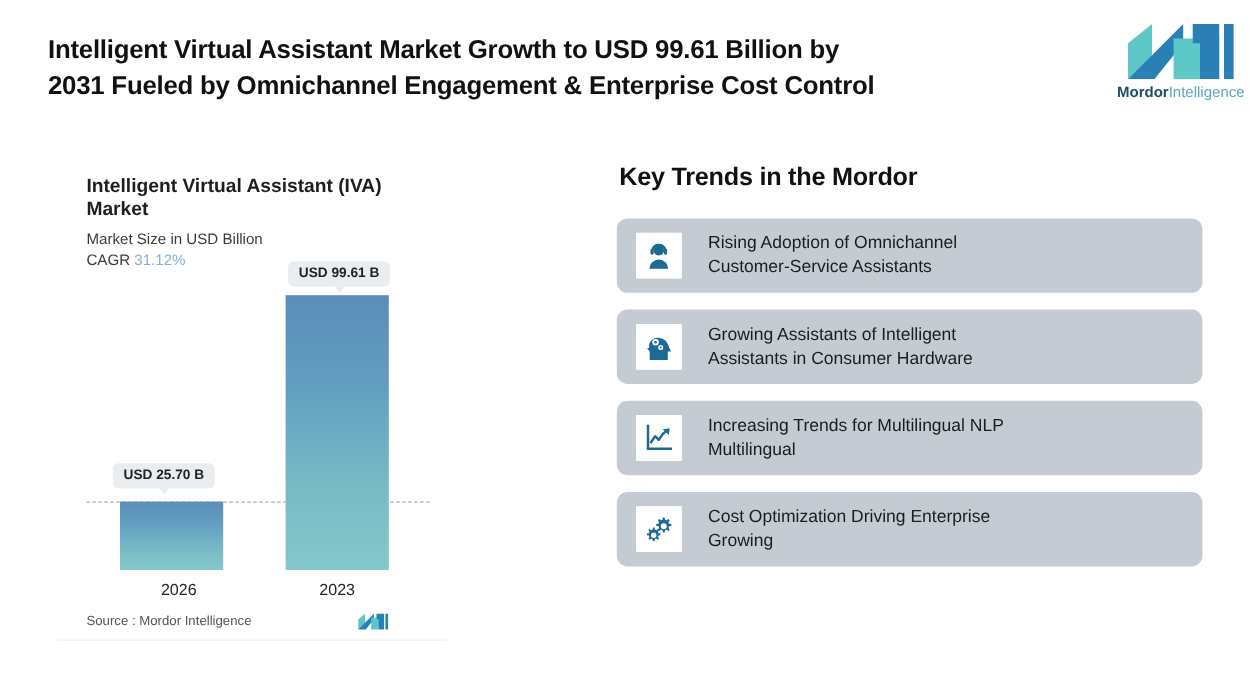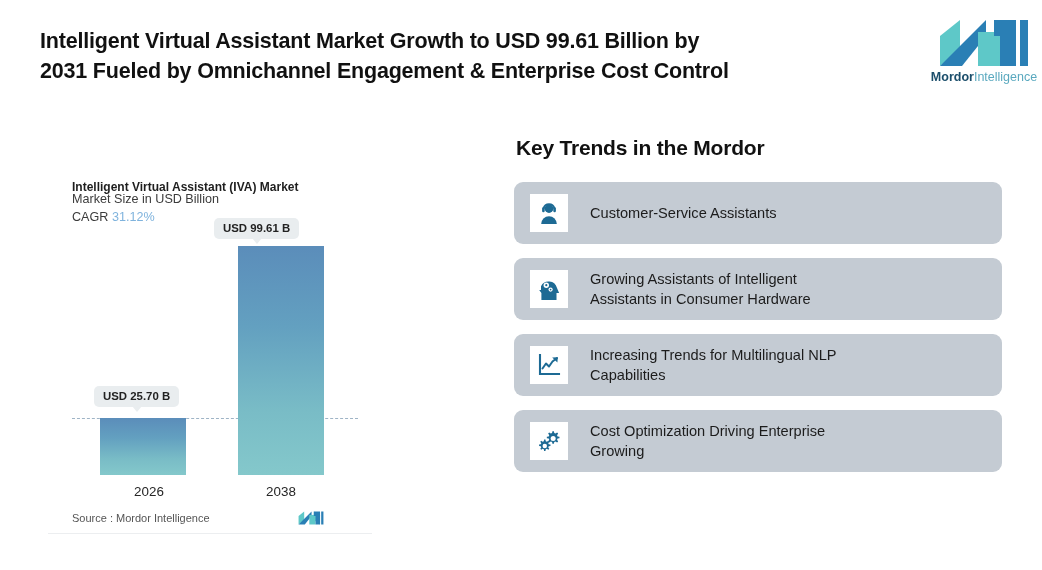--- a/index.html
+++ b/index.html
@@ -68,25 +68,24 @@
     top: 128px;
     width: 324px;
     height: 406px;
     border-bottom: 1px solid #eceef0;
     box-sizing: border-box;
   }
   .chart-title {
     position: absolute;
     left: 24px; top: 18px;
     width: 270px;
-    font-size: 12px;
+    font-size: 16px;
     font-weight: bold;
     line-height: 19px;
     color: #1e1e1e;
-    margin-top: 32px;
   }
   .chart-sub {
     position: absolute;
     left: 24px; top: 64px;
     font-size: 12.6px;
     color: #3b3b3b;
   }
   .chart-cagr {
     position: absolute;
     left: 24px; top: 82px;
@@ -139,21 +138,21 @@
     position: absolute;
     left: 50%;
     margin-left: -5px;
     bottom: -5px;
     width: 0; height: 0;
     border-left: 5px solid transparent;
     border-right: 5px solid transparent;
     border-top: 6px solid #e9edef;
   }
   .chip-2026 { left: 46px; top: 158px; }
-  .chip-2031 { left: 166px; top: -10px; }
+  .chip-2031 { left: 192px; top: -10px; }
 
   .xlabel {
     position: absolute;
     top: 356px;
     font-size: 13.4px;
     color: #262626;
     text-align: center;
     width: 86px;
   }
   .xlabel-2026 { left: 58px; }
@@ -256,21 +255,21 @@
     <div class="dash-line"></div>
 
     <div class="chip chip-2026">USD 25.70 B</div>
     <div class="bar bar-2026"></div>
 
     <div class="chip chip-2031">USD 99.61 B</div>
     <div class="bar bar-2031"></div>
   </div>
 
   <div class="xlabel xlabel-2026">2026</div>
-  <div class="xlabel xlabel-2031">2038</div>
+  <div class="xlabel xlabel-2031">2023</div>
 
   <div class="source">Source :  Mordor Intelligence</div>
   <svg class="source-mark" viewBox="0 0 92 46">
     <polygon points="2,46 2,16 22,0 22,30" fill="#5ec8c8"></polygon>
     <polygon points="2,46 24,46 48,16 48,0" fill="#2a7fb5"></polygon>
     <polygon points="40,46 40,12 62,12 62,46" fill="#5ec8c8"></polygon>
     <polygon points="56,0 56,30 78,46 78,16" fill="#5ec8c8"></polygon>
     <polygon points="56,0 78,0 78,16 56,16" fill="#2a7fb5"></polygon>
     <polygon points="82,0 90,0 90,46 82,46" fill="#2a7fb5"></polygon>
     <polygon points="62,12 78,12 78,46 62,46" fill="#2a7fb5"></polygon>
@@ -284,20 +283,21 @@
     <div class="trend-icon">
       <svg width="26" height="26" viewBox="0 0 26 26">
         <circle cx="13" cy="8.5" r="4.4" fill="#1d6a94"></circle>
         <path d="M5.2 24 a7.8 7.8 0 0 1 15.6 0 z" fill="#1d6a94"></path>
         <path d="M7.6 8.2 a5.6 5.6 0 0 1 10.8 0" fill="none" stroke="#1d6a94" stroke-width="1.9" stroke-linecap="round"></path>
         <rect x="17.3" y="7.2" width="2.6" height="5" rx="1.2" fill="#1d6a94"></rect>
         <rect x="6.1" y="7.2" width="2.6" height="5" rx="1.2" fill="#1d6a94"></rect>
       </svg>
     </div>
     <div class="trend-text">
+      <div>Rising Adoption of Omnichannel</div>
       <div>Customer-Service Assistants</div>
     </div>
   </div>
 
   <div class="trend">
     <div class="trend-icon">
       <svg width="26" height="26" viewBox="0 0 26 26">
         <path d="M20.5 24 V17 h2.6 l-2.2-5.2 A8.6 8.6 0 0 0 5 10.2 V14 H3.2 l2.2 3.1 V24 z" fill="#1d6a94"></path>
         <circle cx="10.3" cy="9.2" r="2.7" fill="#ffffff"></circle>
         <circle cx="10.3" cy="9.2" r="1.1" fill="#1d6a94"></circle>
@@ -314,21 +314,21 @@
   <div class="trend">
     <div class="trend-icon">
       <svg width="26" height="26" viewBox="0 0 26 26">
         <path d="M4 3 V22 H23" fill="none" stroke="#1d6a94" stroke-width="2.1" stroke-linecap="square"></path>
         <path d="M6.5 16.5 L10 11.5 L13 14.5 L16.5 9.5 L21 6" fill="none" stroke="#1d6a94" stroke-width="2" stroke-linejoin="round" stroke-linecap="round"></path>
         <path d="M16.2 5.4 L21.8 5.2 L21.4 10.6 z" fill="#1d6a94"></path>
       </svg>
     </div>
     <div class="trend-text">
       <div>Increasing Trends for Multilingual NLP</div>
-      <div>Capabilities</div>
+      <div>Multilingual</div>
     </div>
   </div>
 
   <div class="trend">
     <div class="trend-icon">
       <svg width="26" height="26" viewBox="0 0 26 26">
         <g fill="#1d6a94">
           <path d="M16.4 3.2 l1.5 0 0.35 1.9 1.25 0.52 1.6-1.1 1.05 1.05 -1.1 1.6 0.52 1.25 1.9 0.35 0 1.5 -1.9 0.35 -0.52 1.25 1.1 1.6 -1.05 1.05 -1.6-1.1 -1.25 0.52 -0.35 1.9 -1.5 0 -0.35-1.9 -1.25-0.52 -1.6 1.1 -1.05-1.05 1.1-1.6 -0.52-1.25 -1.9-0.35 0-1.5 1.9-0.35 0.52-1.25 -1.1-1.6 1.05-1.05 1.6 1.1 1.25-0.52 z"></path>
           <circle cx="17.15" cy="10.45" r="2.5" fill="#ffffff"></circle>
           <path d="M8.1 11.6 l1.35 0 0.32 1.72 1.12 0.47 1.44-1 0.95 0.95 -1 1.44 0.47 1.12 1.72 0.32 0 1.35 -1.72 0.32 -0.47 1.12 1 1.44 -0.95 0.95 -1.44-1 -1.12 0.47 -0.32 1.72 -1.35 0 -0.32-1.72 -1.12-0.47 -1.44 1 -0.95-0.95 1-1.44 -0.47-1.12 -1.72-0.32 0-1.35 1.72-0.32 0.47-1.12 -1-1.44 0.95-0.95 1.44 1 1.12-0.47 z"></path>

